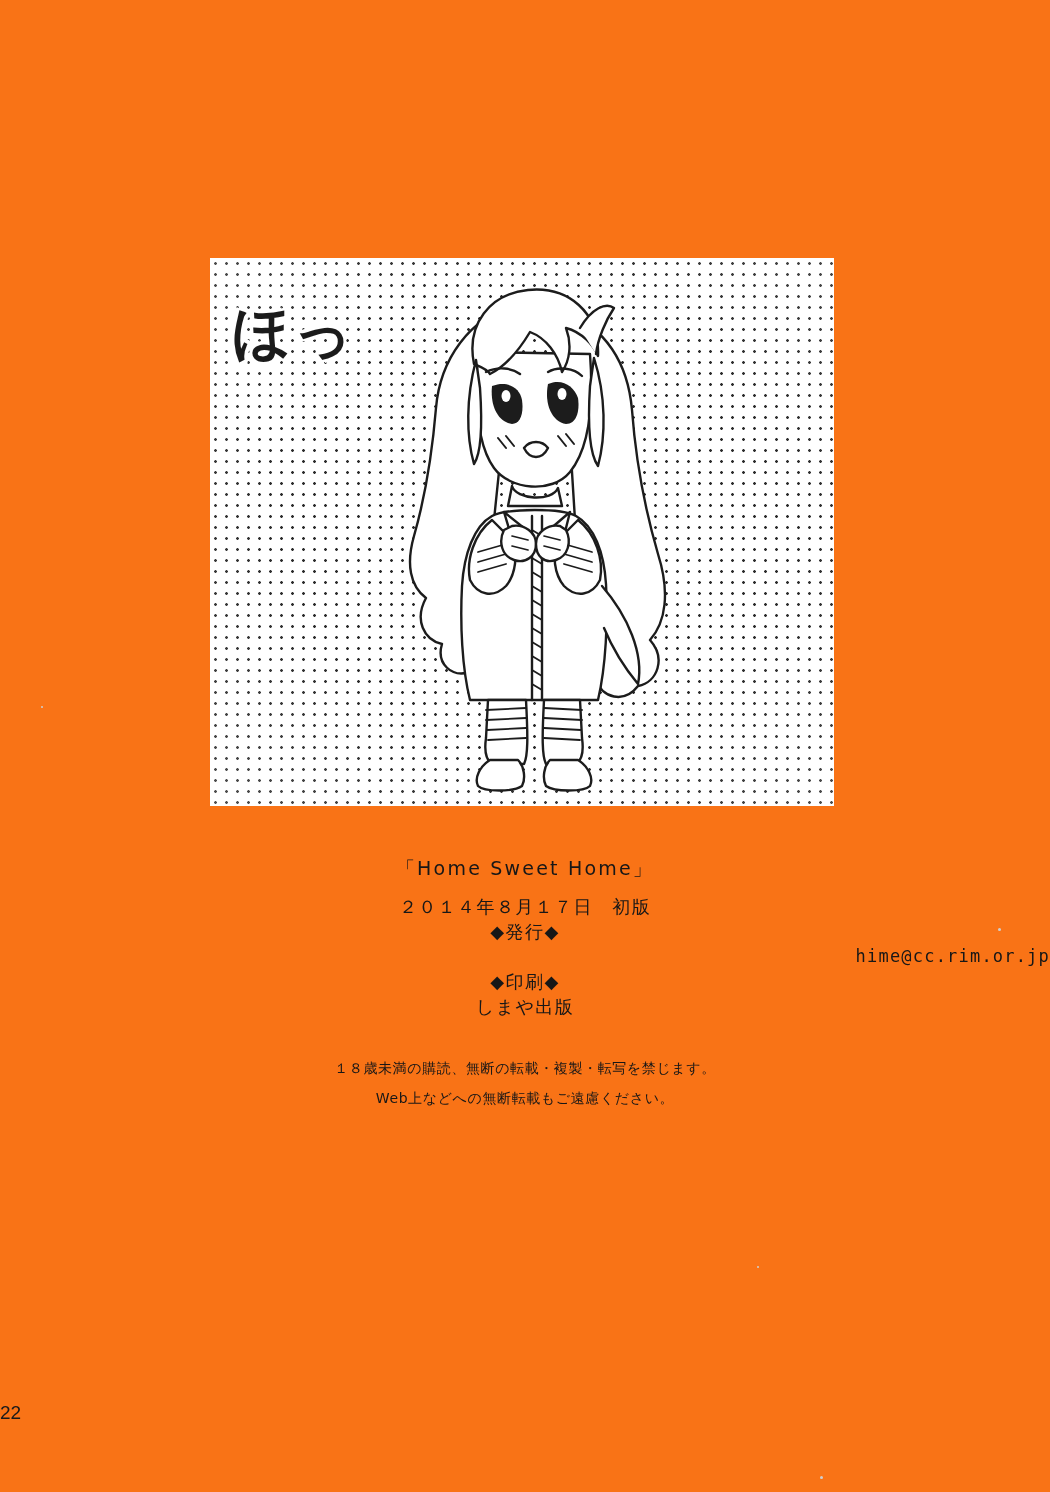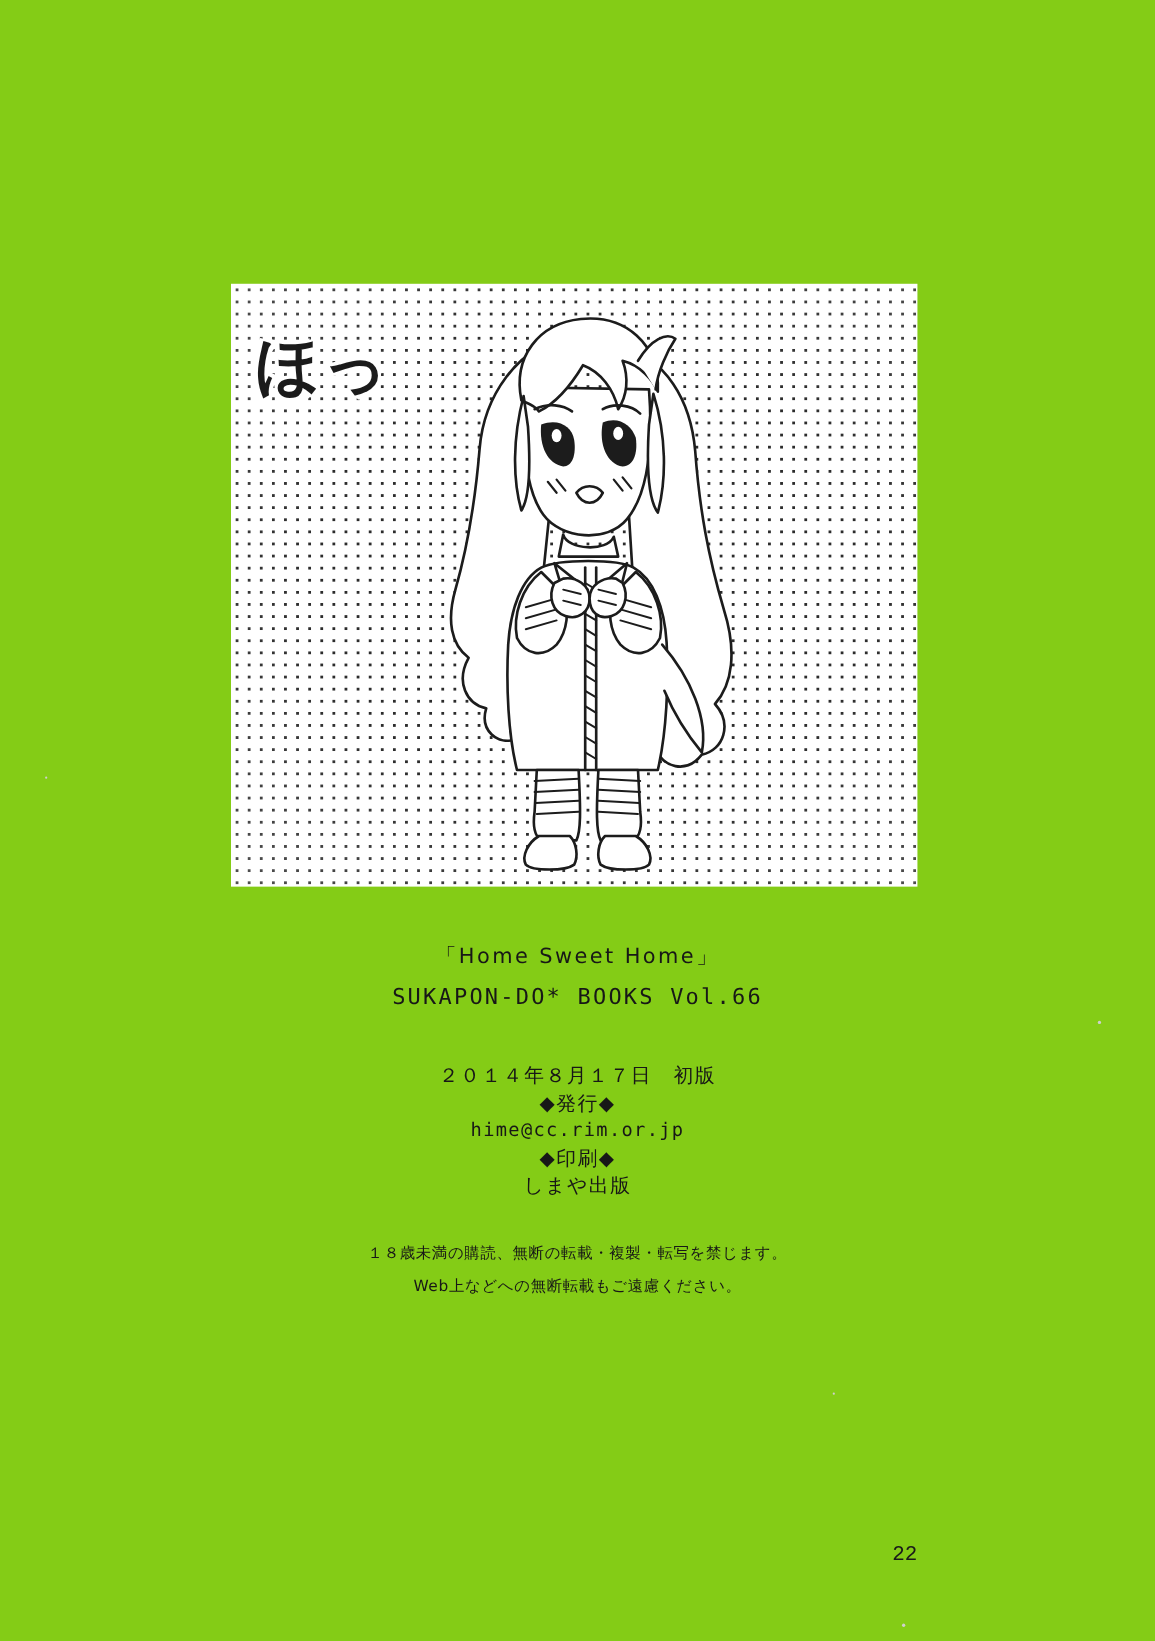--- a/index.html
+++ b/index.html
@@ -4,21 +4,21 @@
 <style>
   html, body {
     margin: 0;
     padding: 0;
     background: #ffffff;
   }
   .page {
     position: relative;
     width: 1050px;
     height: 1492px;
-    background: #84cc16;
+    background: #f97316;
     overflow: hidden;
     font-family: "Liberation Sans", sans-serif;
     color: #1a1a1a;
   }
 
   
   .illus-panel {
     position: absolute;
     left: 210px;
     top: 258px;
@@ -89,37 +89,38 @@
     letter-spacing: 1.4px;
     line-height: 25px;
     color: #171717;
   }
   .mono-line {
     font-family: "DejaVu Sans Mono", monospace;
     font-size: 17px;
     letter-spacing: 1.2px;
     line-height: 25px;
     color: #171717;
+    text-align: right;
   }
   .notice {
     margin-top: 34px;
     font-family: "DejaVu Sans", sans-serif;
     font-size: 14px;
     letter-spacing: 0.6px;
     line-height: 30px;
     color: #171717;
   }
 
   .page-number {
     position: absolute;
     left: 0;
     top: 1402px;
     width: 834px;
-    text-align: right;
-    font-family: Liberation Mono, monospace;
+    text-align: left;
+    font-family: Liberation Sans, sans-serif;
     font-size: 19px;
     color: #1a1a1a;
   }
 
   
   .speck {
     position: absolute;
     background: #cfcfcf;
     border-radius: 50%;
   }
@@ -224,21 +225,20 @@
         <path d="M212 492 C 222 498, 228 510, 224 518 C 218 524, 188 524, 180 518
                  C 176 510, 178 498, 184 492 Z" fill="#ffffff"></path>
 
         <path d="M236 318 C 262 348, 278 386, 272 416 C 262 404, 248 384, 238 360" fill="#ffffff"></path>
       </g>
     </svg>
   </div>
 
   <div class="colophon">
     <div class="title-line">「Home Sweet Home」</div>
-    <div class="series-line">SUKAPON-DO* BOOKS  Vol.66</div>
 
     <div class="block-line">２０１４年８月１７日　初版</div>
     <div class="block-line">◆発行◆</div>
     <div class="mono-line">hime@cc.rim.or.jp</div>
     <div class="block-line">◆印刷◆</div>
     <div class="block-line">しまや出版</div>
 
     <div class="notice">
       <div>１８歳未満の購読、無断の転載・複製・転写を禁じます。</div>
       <div>Web上などへの無断転載もご遠慮ください。</div>

